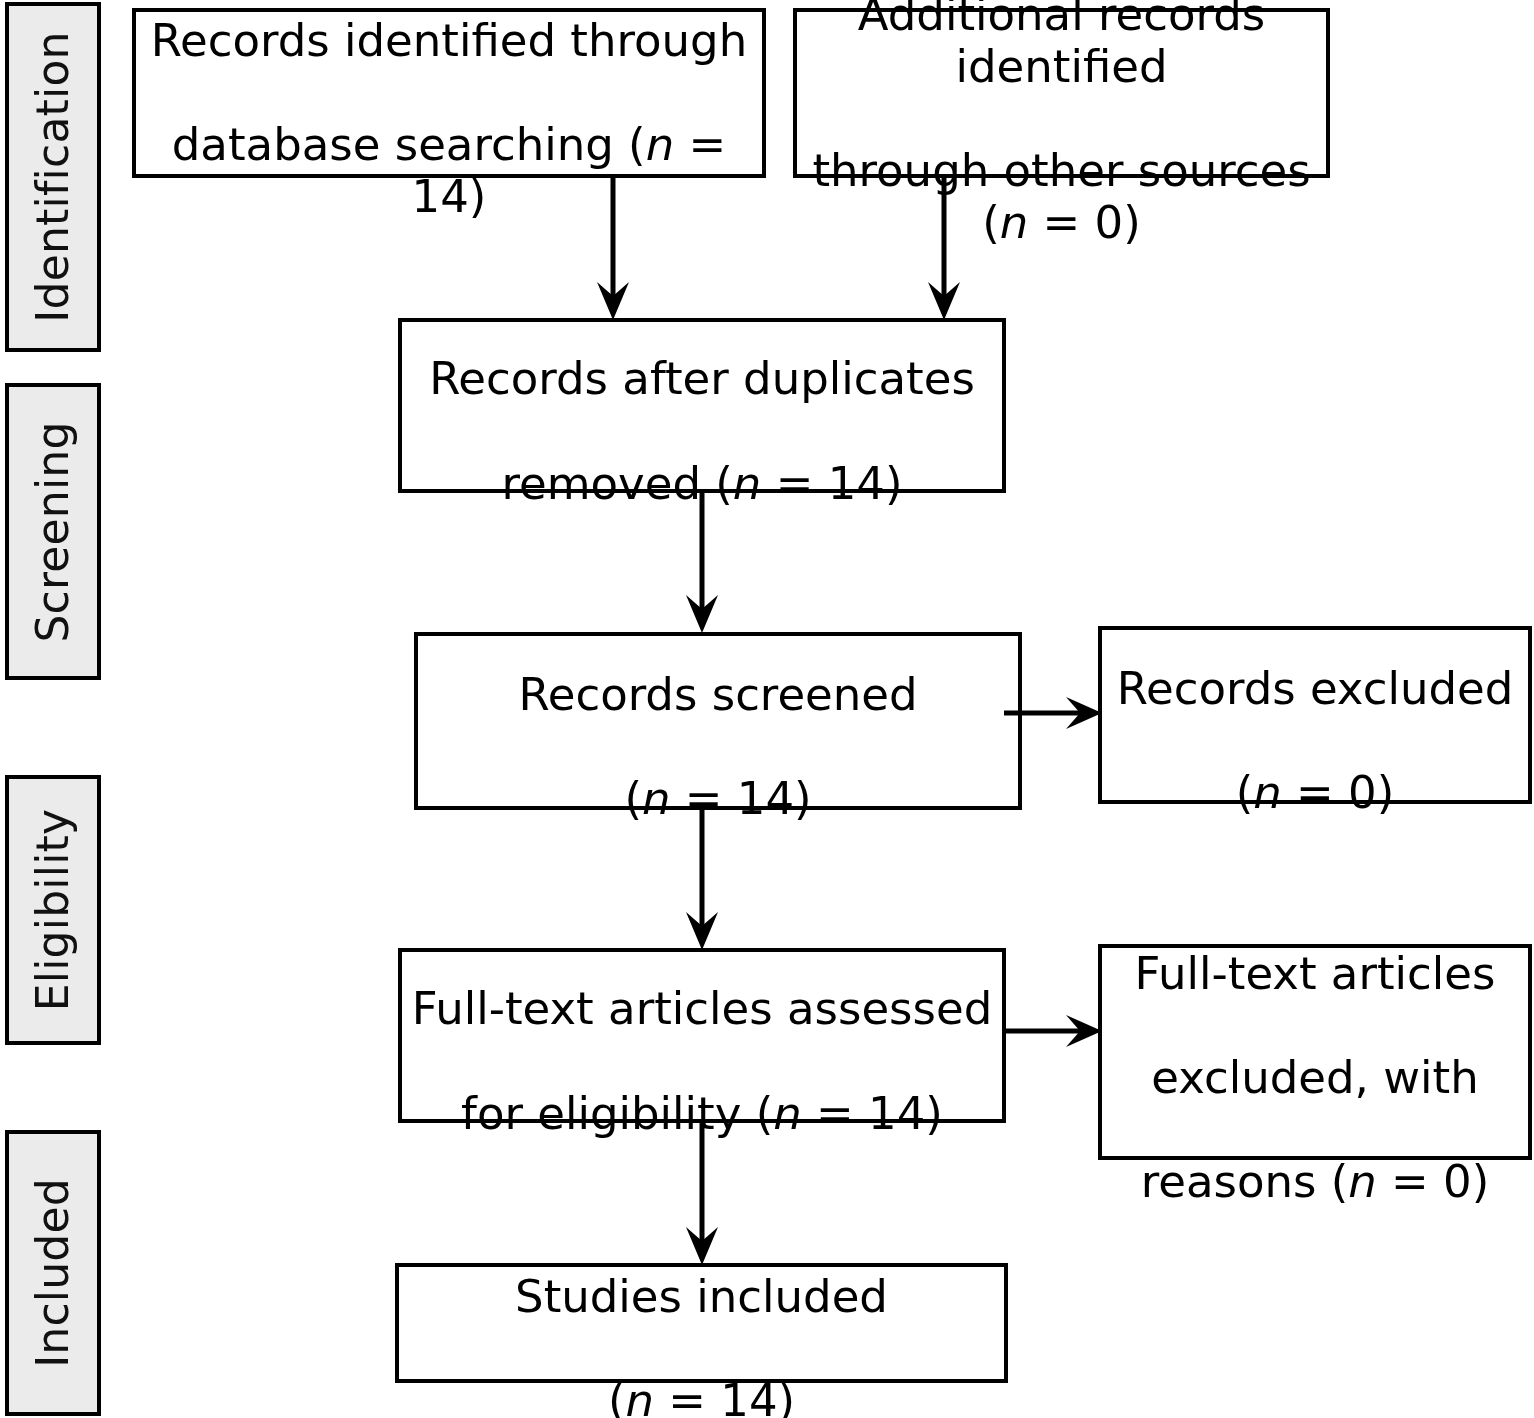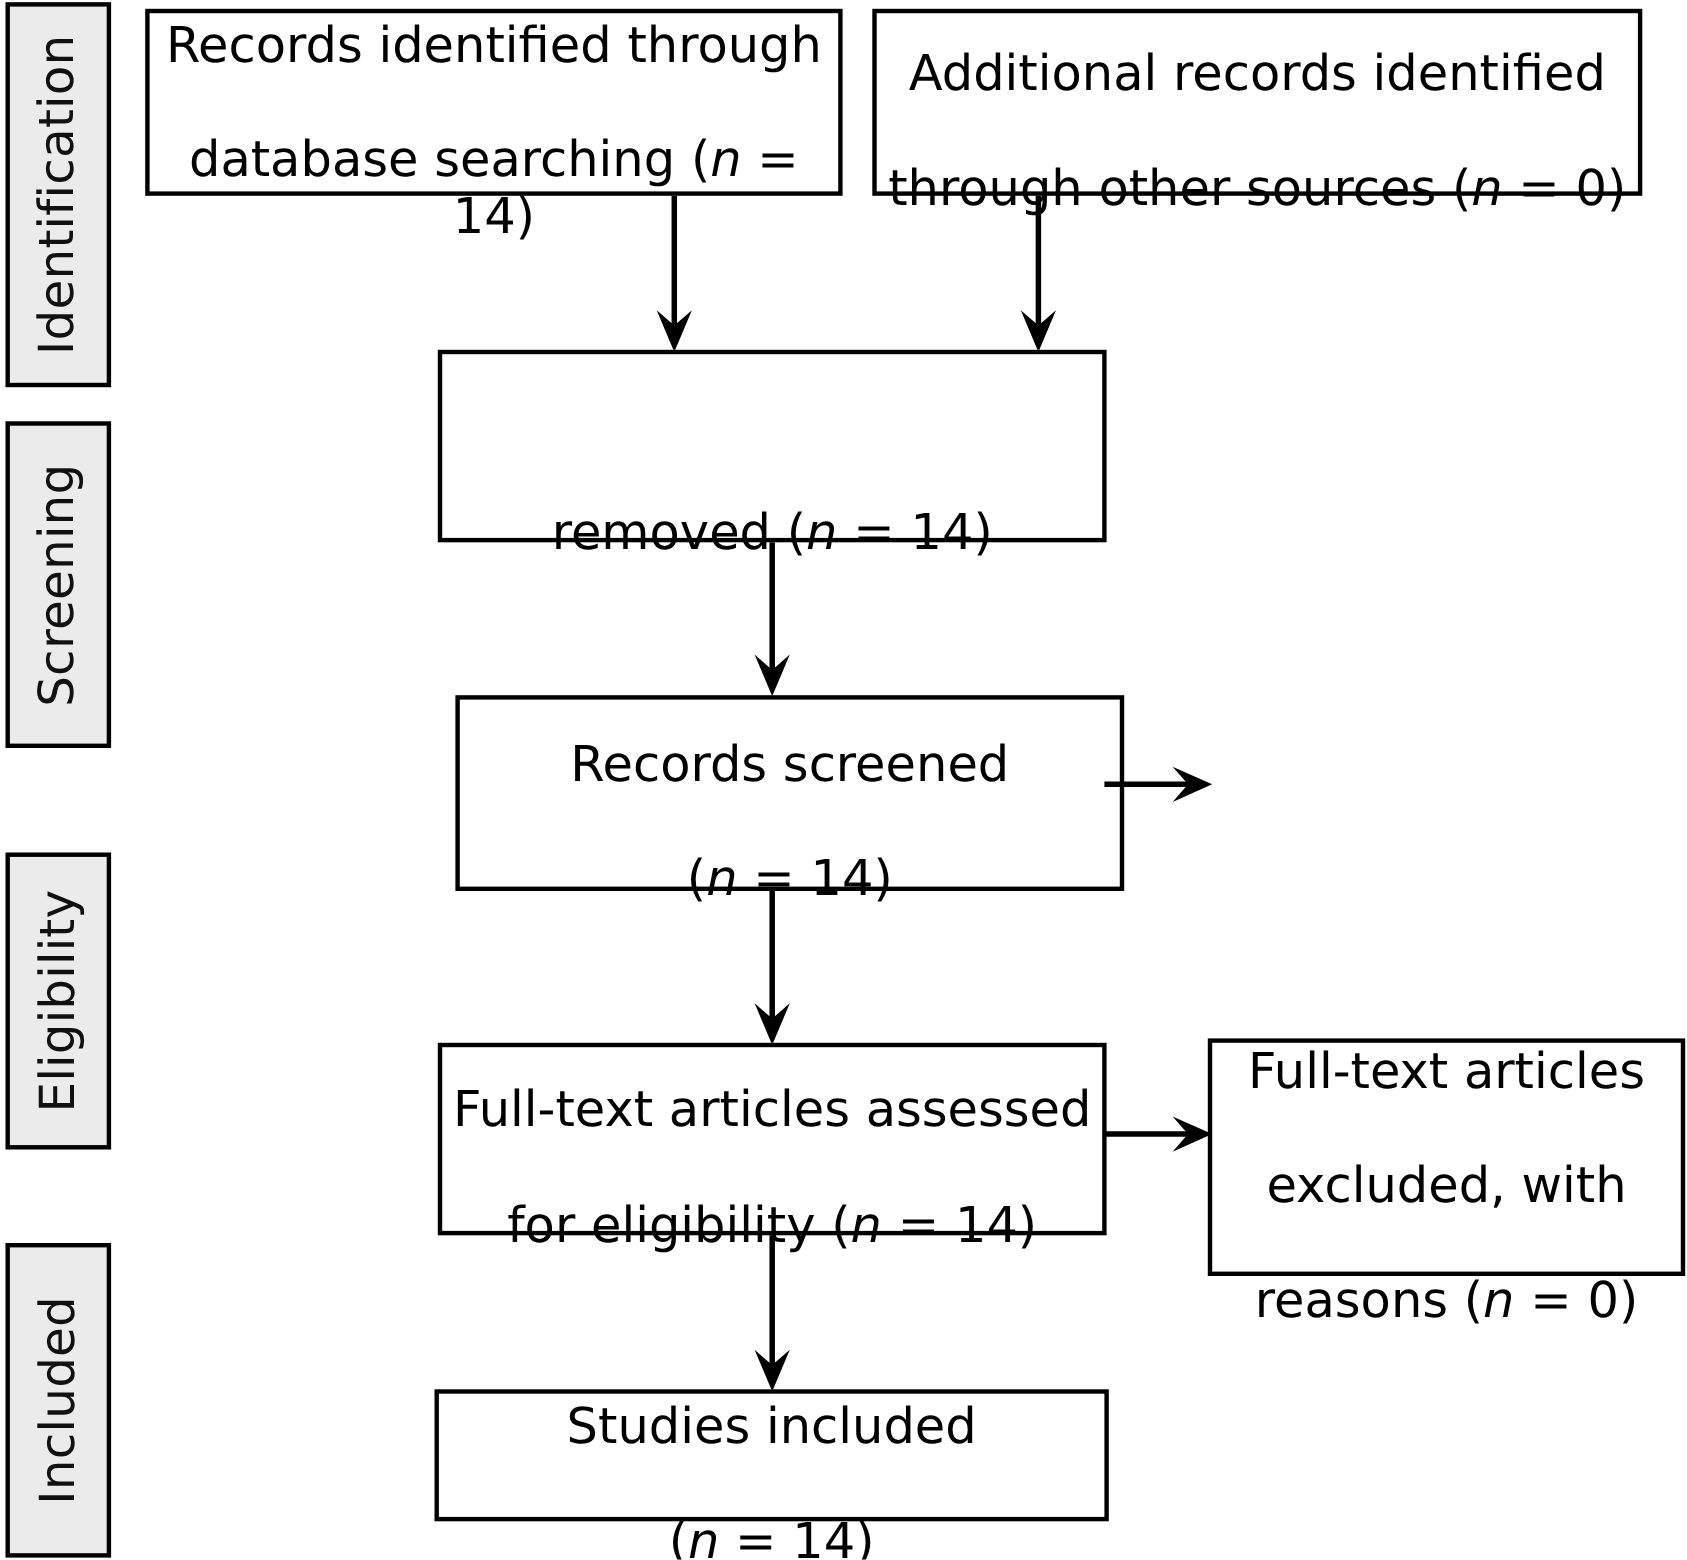--- a/index.html
+++ b/index.html
@@ -86,21 +86,21 @@
     <span class="stage-text">Included</span>
   </div>
 
   <div class="flow-box" style="left:132px; top:8px; width:634px; height:170px;">
     <span class="box-text">
       <span>Records identified through</span><br>
       <span>database searching (</span><i>n</i><span> = 14)</span>
     </span>
   </div>
 
-  <div class="flow-box" style="left:793px; top:8px; width:700px; height:170px;">
+  <div class="flow-box" style="left:793px; top:8px; width:537px; height:170px;">
     <span class="box-text">
       <span>Additional records identified</span><br>
       <span>through other sources (</span><i>n</i><span> = 0)</span>
     </span>
   </div>
 
   <div class="conn" style="left:595px; top:178px; width:40px; height:142px;">
     <svg width="40" height="142" viewBox="0 0 40 142">
       <line x1="18" y1="0" x2="18" y2="118" stroke="#000" stroke-width="5"></line>
       <path d="M 2 104 L 18 142 L 34 104 L 18 118 Z" fill="#000"></path>
@@ -109,39 +109,45 @@
 
   <div class="conn" style="left:926px; top:178px; width:40px; height:142px;">
     <svg width="40" height="142" viewBox="0 0 40 142">
       <line x1="18" y1="0" x2="18" y2="118" stroke="#000" stroke-width="5"></line>
       <path d="M 2 104 L 18 142 L 34 104 L 18 118 Z" fill="#000"></path>
     </svg>
   </div>
 
   <div class="flow-box" style="left:398px; top:318px; width:608px; height:175px;">
     <span class="box-text">
-      <br>
+      <span>Records after duplicates</span><br>
       <span>removed (</span><i>n</i><span> = 14)</span>
     </span>
   </div>
 
   <div class="conn" style="left:684px; top:493px; width:40px; height:140px;">
     <svg width="40" height="140" viewBox="0 0 40 140">
       <line x1="18" y1="0" x2="18" y2="116" stroke="#000" stroke-width="5"></line>
       <path d="M 2 102 L 18 140 L 34 102 L 18 116 Z" fill="#000"></path>
     </svg>
   </div>
 
   <div class="flow-box" style="left:398px; top:632px; width:608px; height:178px;margin-left:16px;">
     <span class="box-text">
       <span>Records screened</span><br>
       <span>(</span><i>n</i><span> = 14)</span>
     </span>
   </div>
 
+  <div class="flow-box" style="left:1098px; top:626px; width:434px; height:178px;">
+    <span class="box-text">
+      <span>Records excluded</span><br>
+      <span>(</span><i>n</i><span> = 0)</span>
+    </span>
+  </div>
 
   <div class="conn" style="left:1004px; top:694px; width:98px; height:40px;">
     <svg width="98" height="40" viewBox="0 0 98 40">
       <line x1="0" y1="19" x2="76" y2="19" stroke="#000" stroke-width="5"></line>
       <path d="M 62 3 L 98 19 L 62 35 L 76 19 Z" fill="#000"></path>
     </svg>
   </div>
 
   <div class="conn" style="left:684px; top:810px; width:40px; height:140px;">
     <svg width="40" height="140" viewBox="0 0 40 140">

